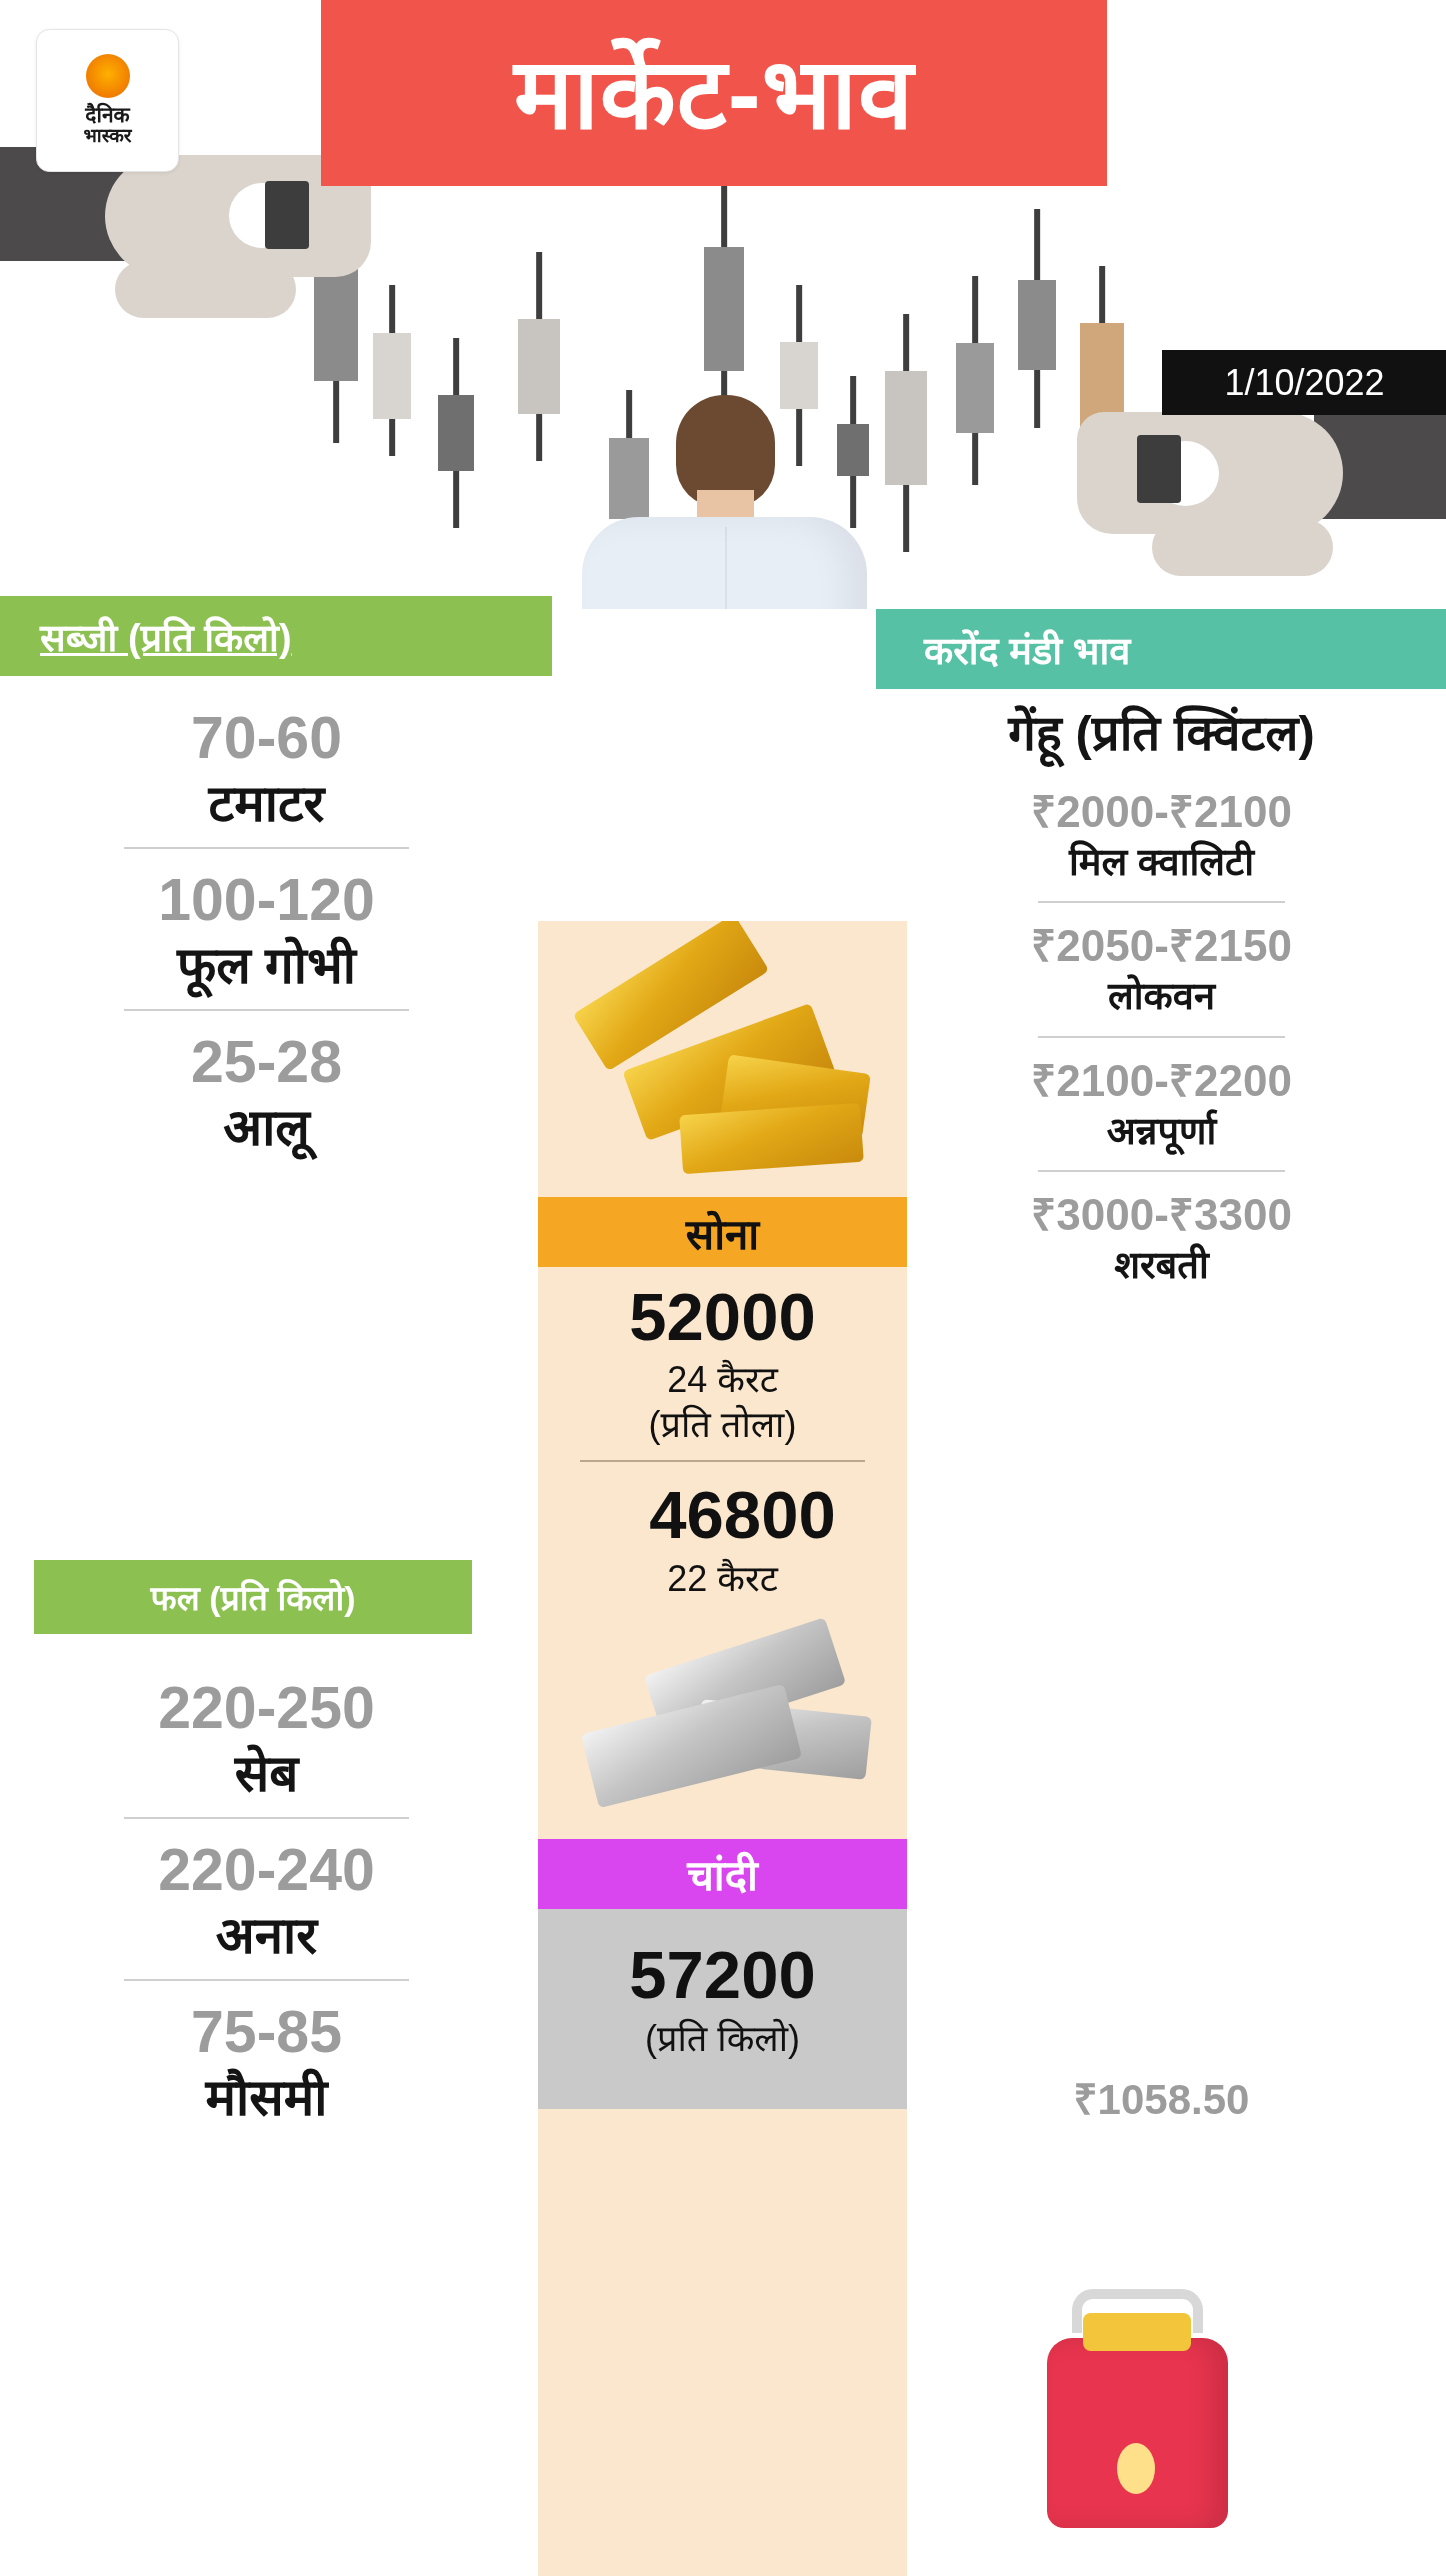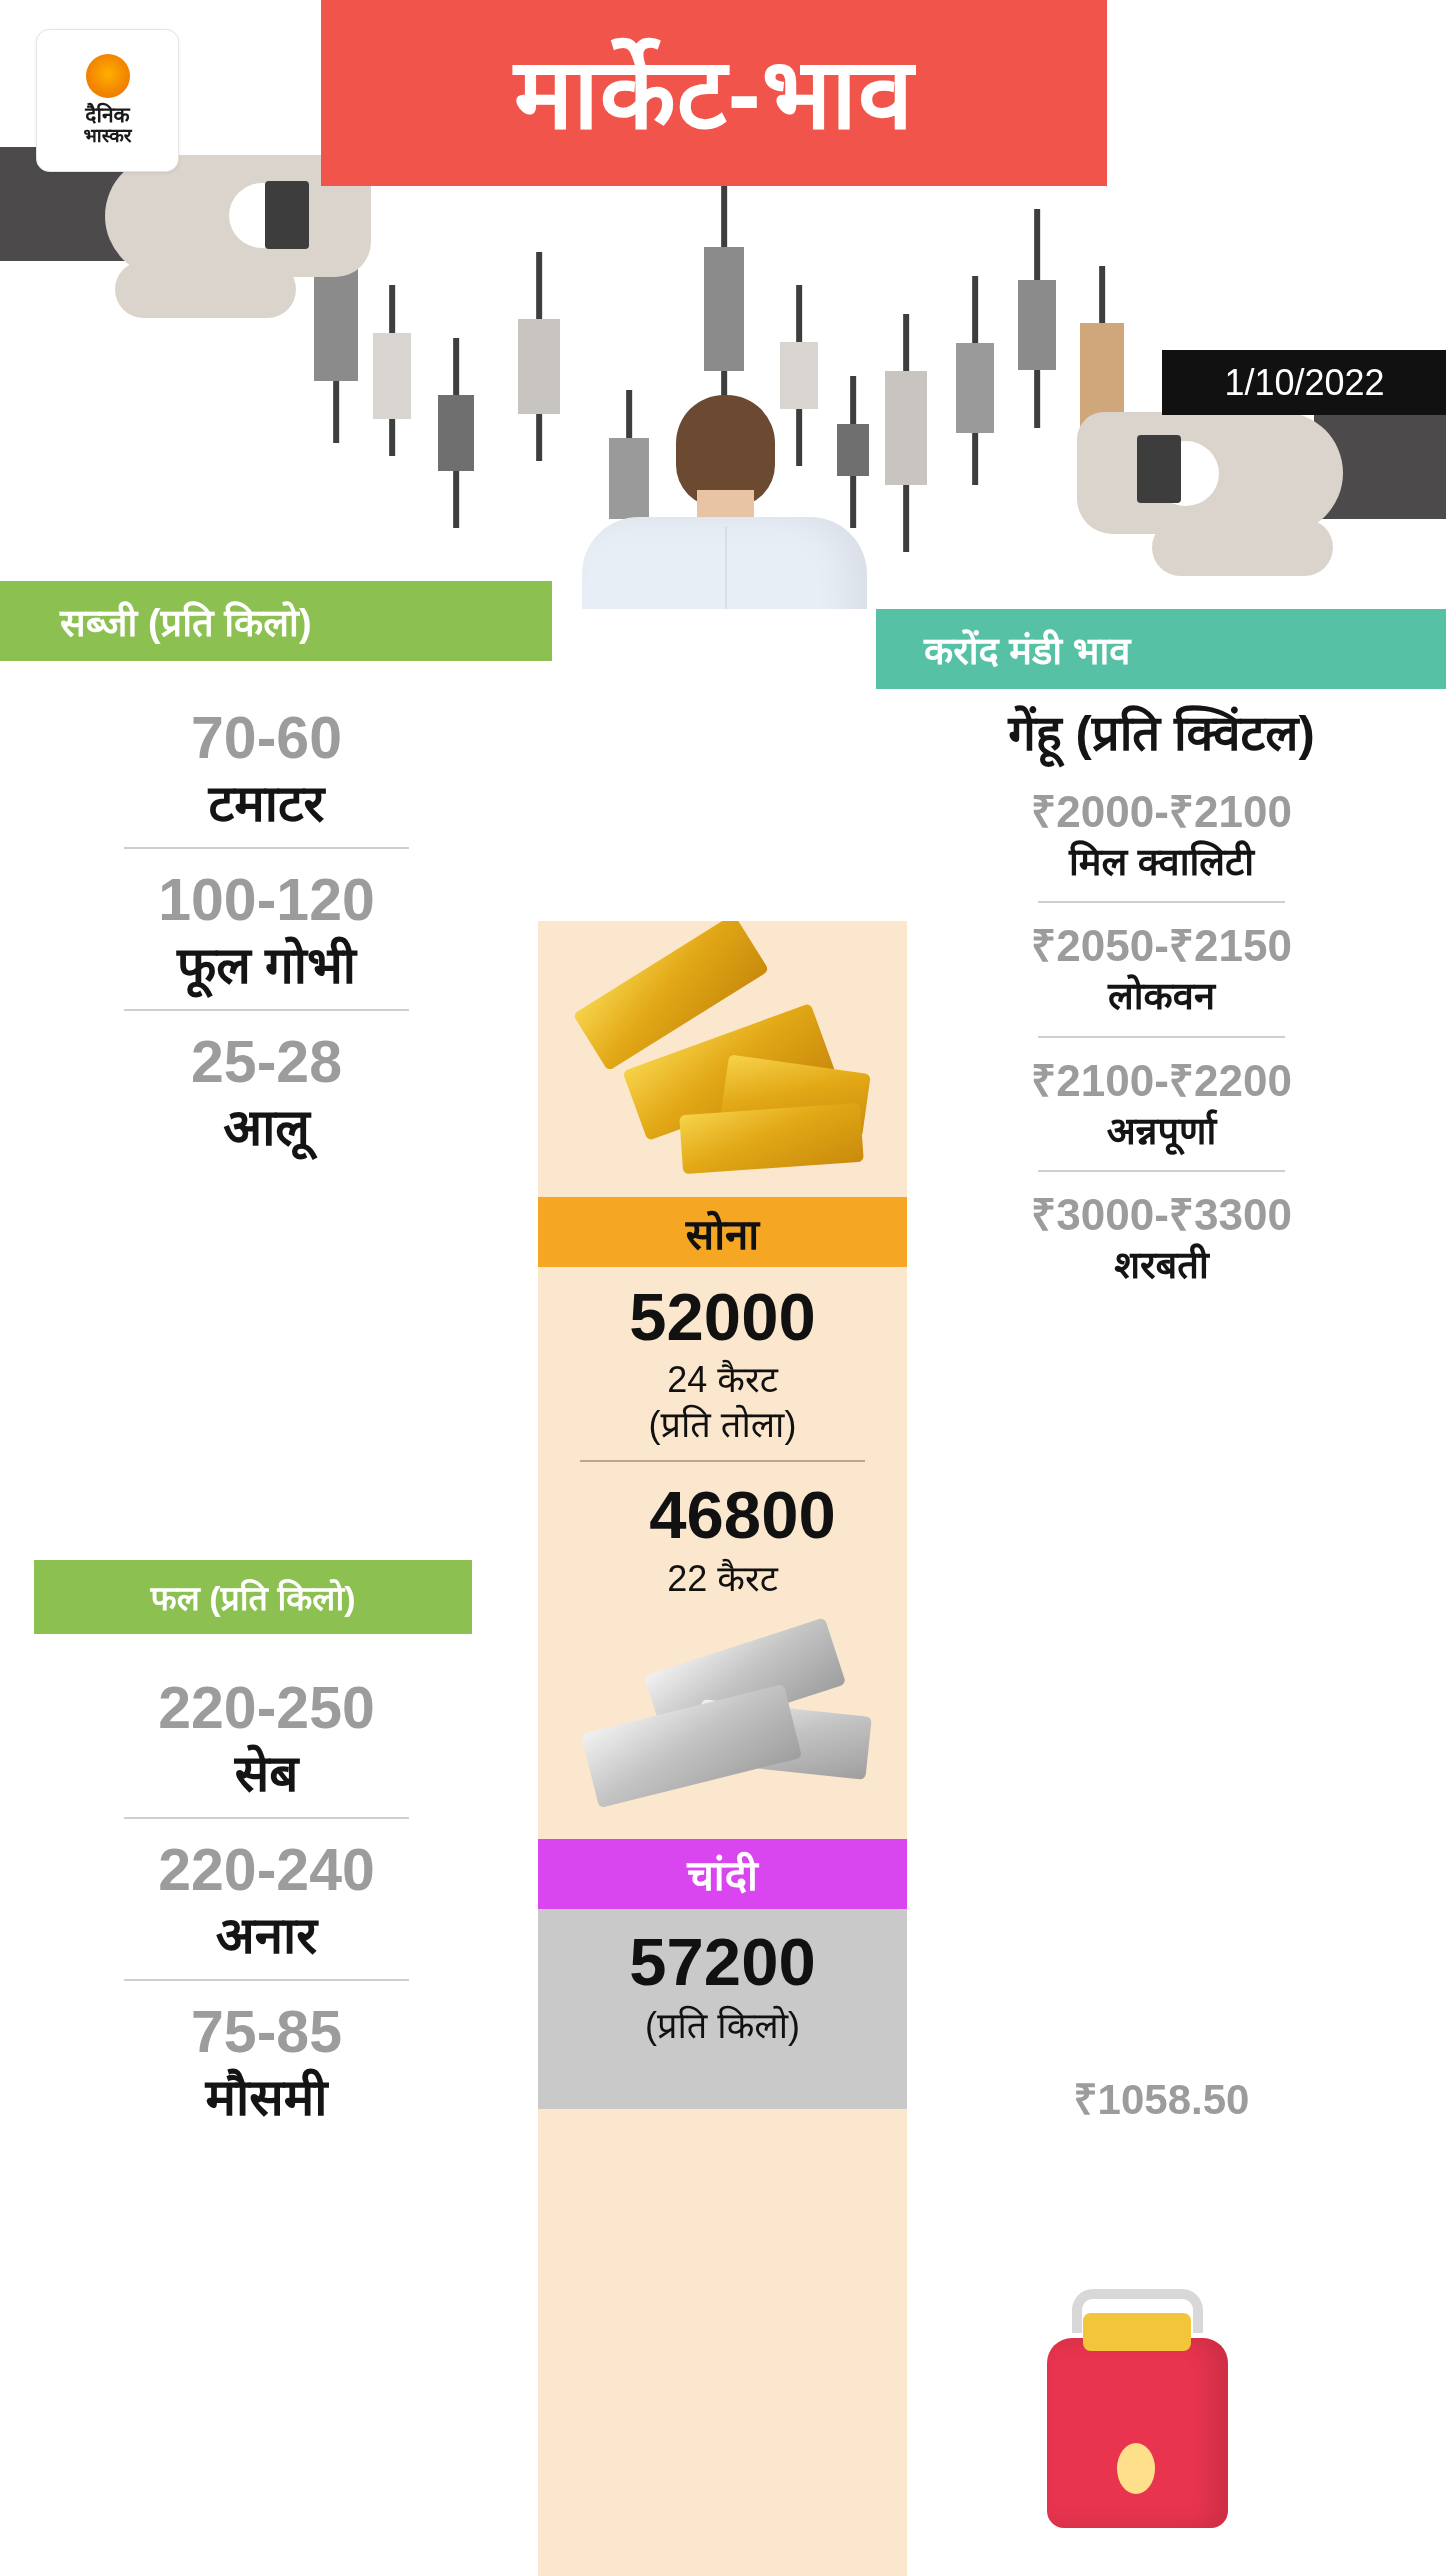--- a/index.html
+++ b/index.html
@@ -135,23 +135,24 @@
   .hdr {
     position: absolute;
     height: 80px;
     display: flex; align-items: center;
     color: #ffffff;
     font-size: 38px;
     font-weight: bold;
     z-index: 20;
   }
   .hdr-veg {
-    left: 0; top: 581px; width: 552px;
+    left: 0; top: 596px; width: 552px;
     background: #8cc152;
-    padding-left: 60px;
+    padding-left: 40px;
+    text-decoration: underline;
   }
   .hdr-mandi {
     right: 0; top: 609px; width: 571px;
     background: #57c1a6;
     padding-left: 48px;
   }
   .hdr-fruit {
     left: 34px; top: 1560px; width: 438px;
     background: #8cc152;
     font-size: 34px; height: 74px;
@@ -253,21 +254,21 @@
   .bars-silver { position: relative; width: 100%; height: 238px; }
   .sbar {
     position: absolute;
     background: linear-gradient(160deg, #f2f2f2 0%, #c5c5c5 45%, #9e9e9e 100%);
     border-radius: 5.7px;
   }
   .band-silver {
     background: #d946ef; color: #fff; font-size: 42px; font-weight: bold;
     height: 70px; display: flex; align-items: center; justify-content: center;
   }
-  .silver-panel { background: #c9c9c9; height: 200px; padding-top: 4px; }
+  .silver-panel { background: #c9c9c9; height: 200px; padding-top: 17px; }
 </style>
 </head>
 <body>
 
 <div class="page">
 
   <div class="hero">
 
     <div class="candle" style="left:314px; top:205px; width:44px; height:238px;">
       <div class="wick" style="top:0; height:238px;"></div>

